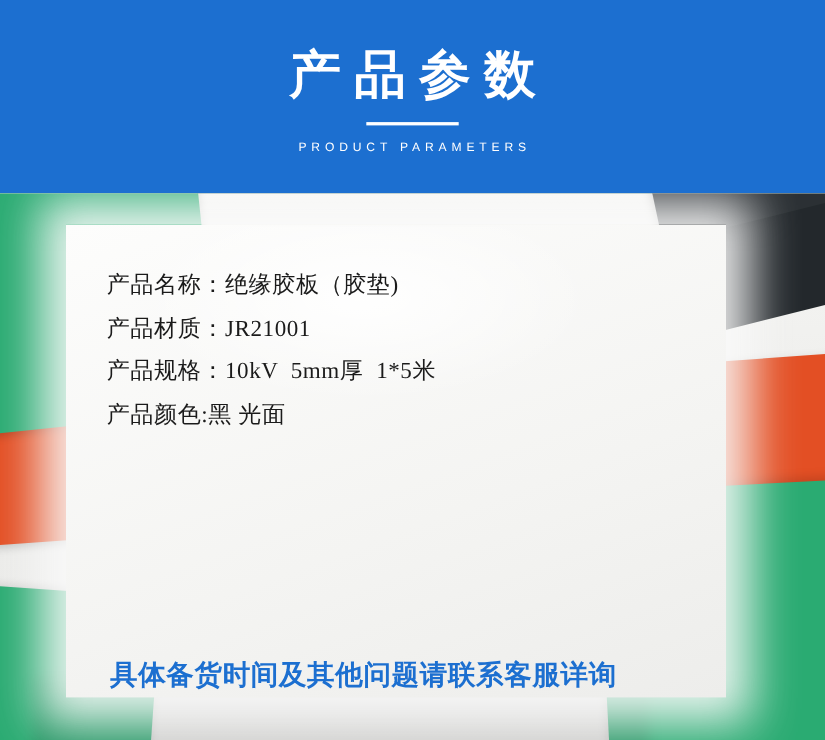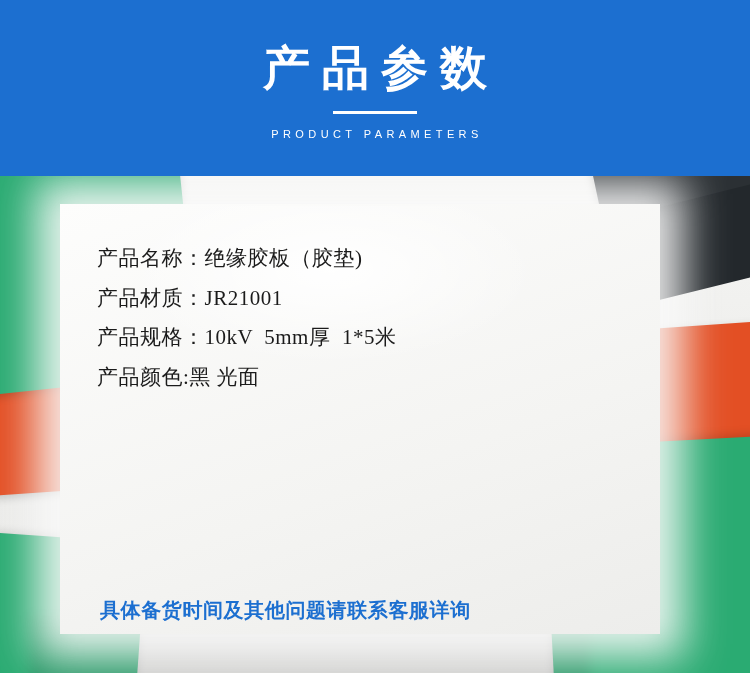--- a/index.html
+++ b/index.html
@@ -159,21 +159,21 @@
     margin-bottom:18.5px;
     white-space:pre;
     font-family:Liberation Serif, serif;
   }
   .spec-row .label { letter-spacing:0.5px; }
   .spec-row .value { letter-spacing:0.5px; }
 
   .footnote {
     position:absolute;
     left:100px; top:597px;
-    font-size:20px;
+    font-size:25px;
     font-weight:bold;
     color:#1c6fd0;
     letter-spacing:0.6px;
     white-space:pre;
   }
 </style>
 </head>
 <body>
 
 <div class="page">

